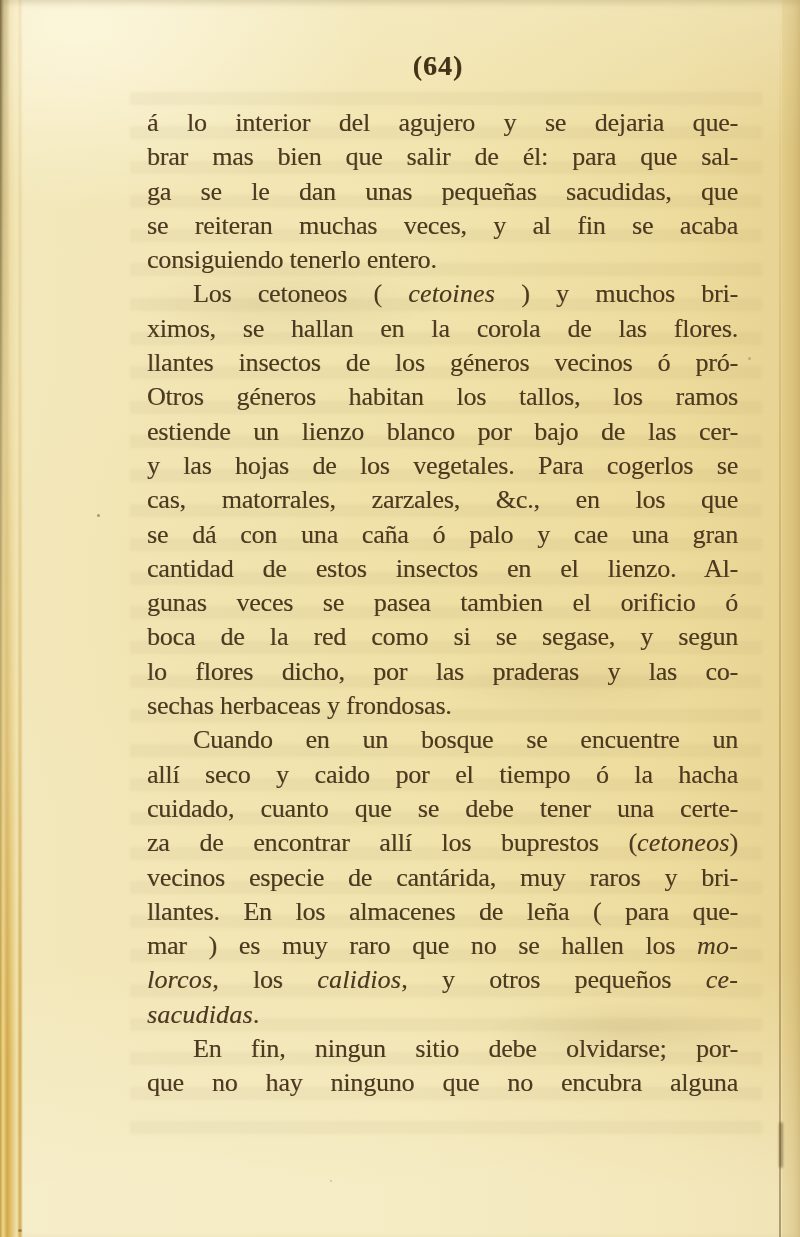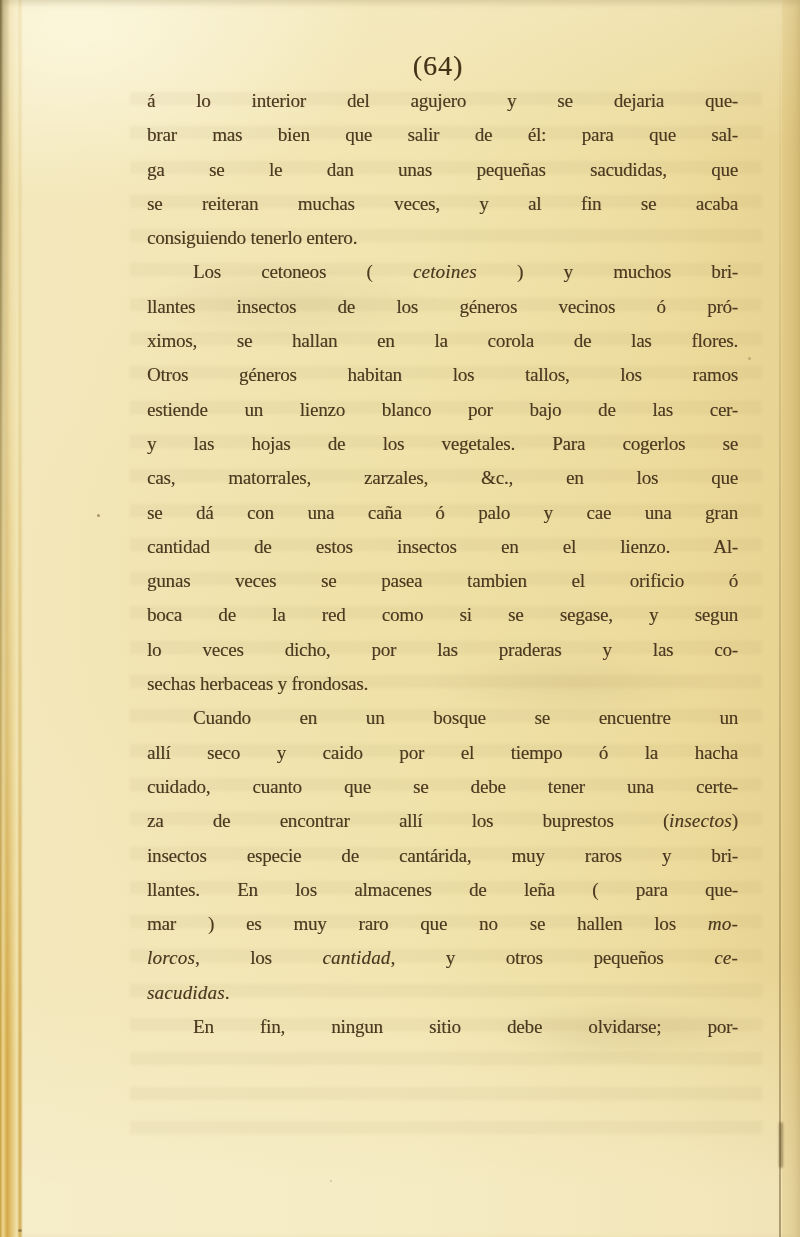--- a/index.html
+++ b/index.html
@@ -61,28 +61,28 @@
   }
   .speck{position:absolute;border-radius:50%;background:rgba(95,74,36,.5);}
   .speck.s1{left:97px;top:514px;width:3px;height:3px;}
   .speck.s2{left:18px;top:1229px;width:4px;height:3px;}
   .speck.s3{left:748px;top:357px;width:3px;height:3px;opacity:.6;}
   .speck.s4{left:330px;top:1180px;width:2px;height:2px;opacity:.5;}
 
   
   .folio{
     position:absolute;left:148px;top:50px;width:580px;
-    text-align:center;font-size:28px;font-weight:normal;letter-spacing:1px;
+    text-align:center;font-size:28px;font-weight:bold;letter-spacing:1px;
     color:#453318;text-shadow:0.4px 0.4px 0.6px rgba(69,51,24,.45);
   }
 
   
   .textblock{
-    position:absolute;left:147px;top:84px;width:591px;
-    font-size:19px;line-height:34.3px;letter-spacing:-0.2px;
+    position:absolute;left:147px;top:106px;width:591px;
+    font-size:26px;line-height:34.3px;letter-spacing:-0.2px;
     text-shadow:0.4px 0.3px 0.5px rgba(76,57,32,.42);
   }
   .line{height:34.3px;text-align:justify;text-align-last:justify;}
   .line.indent{padding-left:46px;}
   .line.parend{text-align-last:left;}
   .it{font-style:italic;letter-spacing:0.2px;}
 </style>
 </head>
 <body>
 
@@ -91,42 +91,43 @@
 
   <div class="folio">(64)</div>
 
   <div class="textblock">
       <div class="line"><span>á lo interior del agujero y se dejaria que-</span></div>
       <div class="line"><span>brar mas bien que salir de él: para que sal-</span></div>
       <div class="line"><span>ga se le dan unas pequeñas sacudidas, que</span></div>
       <div class="line"><span>se reiteran muchas veces, y al fin se acaba</span></div>
       <div class="line parend"><span>consiguiendo tenerlo entero.</span></div>
       <div class="line indent"><span>Los cetoneos ( </span><span class="it">cetoines</span><span> ) y muchos bri-</span></div>
+      <div class="line"><span>ximos, se hallan en la corola de las flores.</span></div>
       <div class="line"><span>llantes insectos de los géneros vecinos ó pró-</span></div>
-      <div class="line"><span>ximos, se hallan en la corola de las flores.</span></div>
       <div class="line"><span>Otros géneros habitan los tallos, los ramos</span></div>
       <div class="line"><span>estiende un lienzo blanco por bajo de las cer-</span></div>
       <div class="line"><span>y las hojas de los vegetales. Para cogerlos se</span></div>
       <div class="line"><span>cas, matorrales, zarzales, &amp;c., en los que</span></div>
       <div class="line"><span>se dá con una caña ó palo y cae una gran</span></div>
       <div class="line"><span>cantidad de estos insectos en el lienzo. Al-</span></div>
       <div class="line"><span>gunas veces se pasea tambien el orificio ó</span></div>
       <div class="line"><span>boca de la red como si se segase, y segun</span></div>
-      <div class="line"><span>lo veces dicho, por las praderas y las co-</span></div>
+      <div class="line"><span>lo flores dicho, por las praderas y las co-</span></div>
       <div class="line parend"><span>sechas herbaceas y frondosas.</span></div>
       <div class="line indent"><span>Cuando en un bosque se encuentre un</span></div>
       <div class="line"><span>allí seco y caido por el tiempo ó la hacha</span></div>
       <div class="line"><span>cuidado, cuanto que se debe tener una certe-</span></div>
-      <div class="line"><span>za de encontrar allí los buprestos (</span><span class="it">insectos</span><span>)</span></div>
-      <div class="line"><span>insectos especie de cantárida, muy raros y bri-</span></div>
+      <div class="line"><span>za de encontrar allí los buprestos (</span><span class="it">cetoneos</span><span>)</span></div>
+      <div class="line"><span>vecinos especie de cantárida, muy raros y bri-</span></div>
       <div class="line"><span>llantes. En los almacenes de leña ( para que-</span></div>
       <div class="line"><span>mar ) es muy raro que no se hallen los </span><span class="it">mo-</span></div>
-      <div class="line"><span class="it">lorcos</span><span>, los </span><span class="it">cantidad</span><span>, y otros pequeños </span><span class="it">ce-</span></div>
+      <div class="line"><span class="it">lorcos</span><span>, los </span><span class="it">calidios</span><span>, y otros pequeños </span><span class="it">ce-</span></div>
       <div class="line parend"><span class="it">sacudidas</span><span>.</span></div>
       <div class="line indent"><span>En fin, ningun sitio debe olvidarse; por-</span></div>
+      <div class="line"><span>que no hay ninguno que no encubra alguna</span></div>
     </div>
 
   <div class="edge-left-dark"></div>
   <div class="edge-left-gold"></div>
   <div class="right-band"></div>
   <div class="fold-line"></div>
   <div class="fold-mark"></div>
   <div class="speck s1"></div>
   <div class="speck s2"></div>
   <div class="speck s3"></div>

